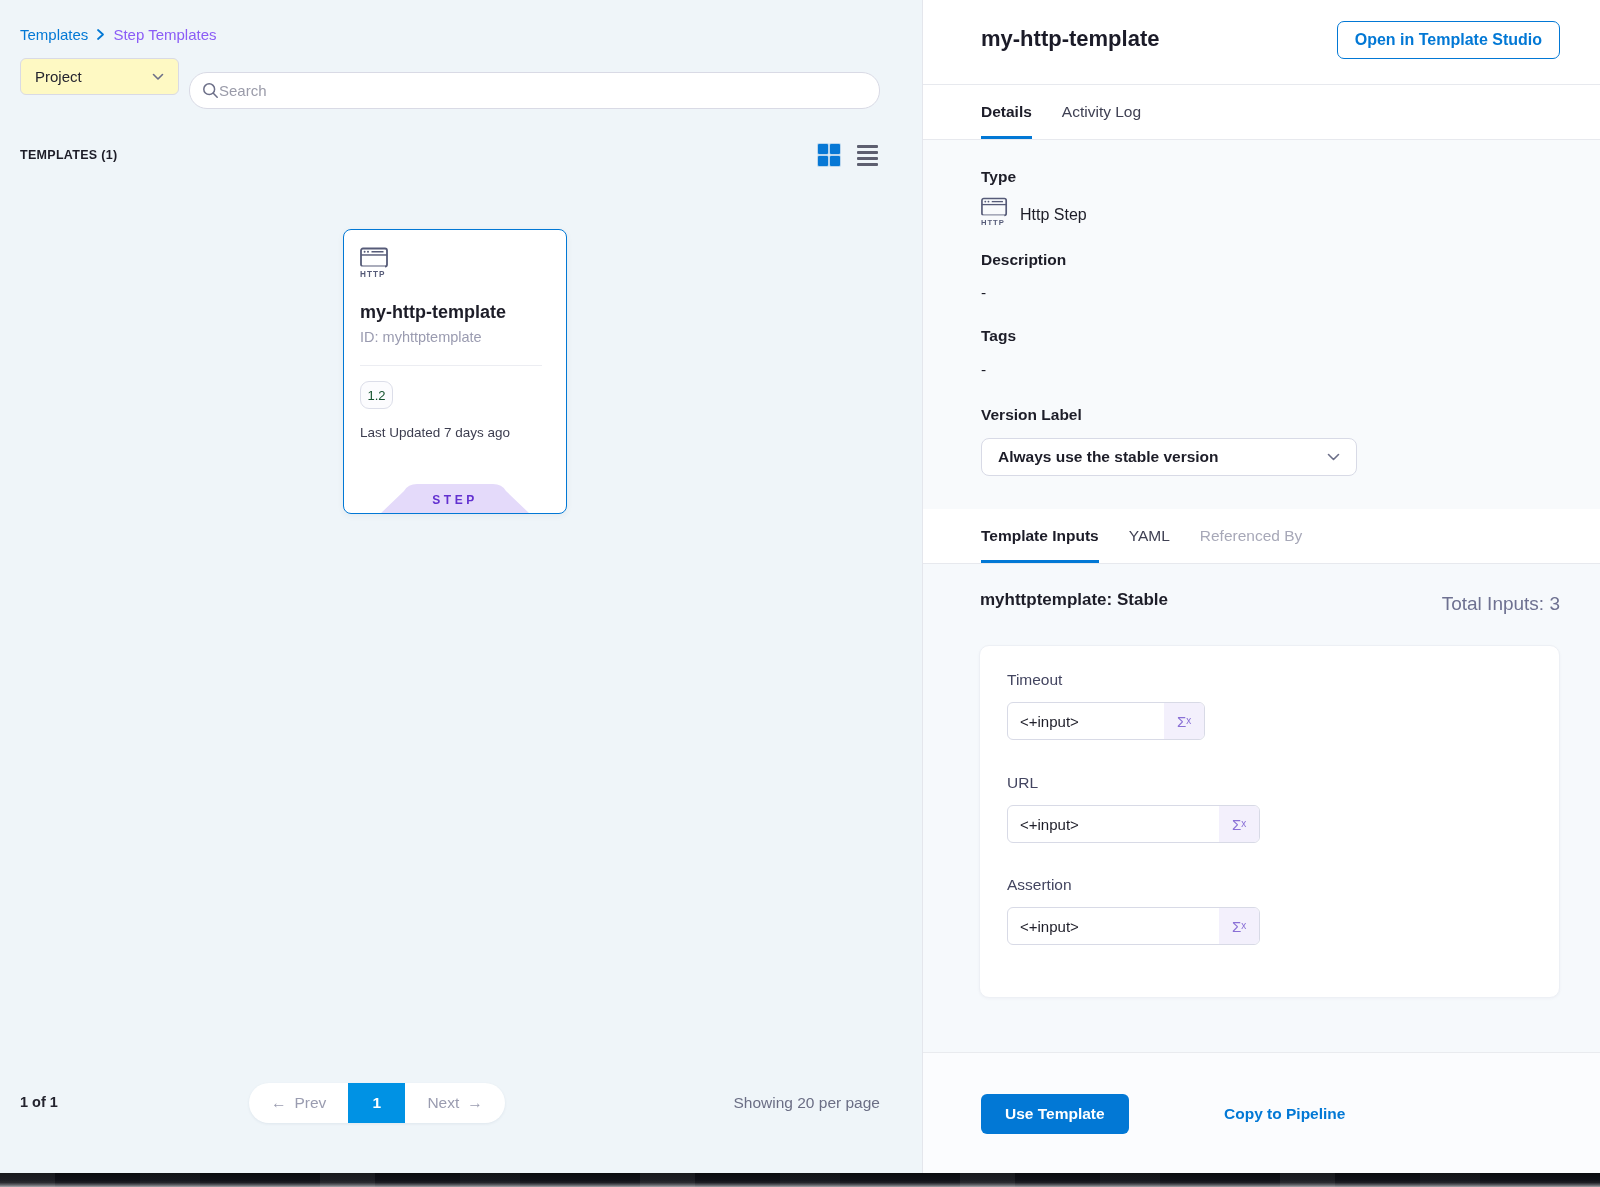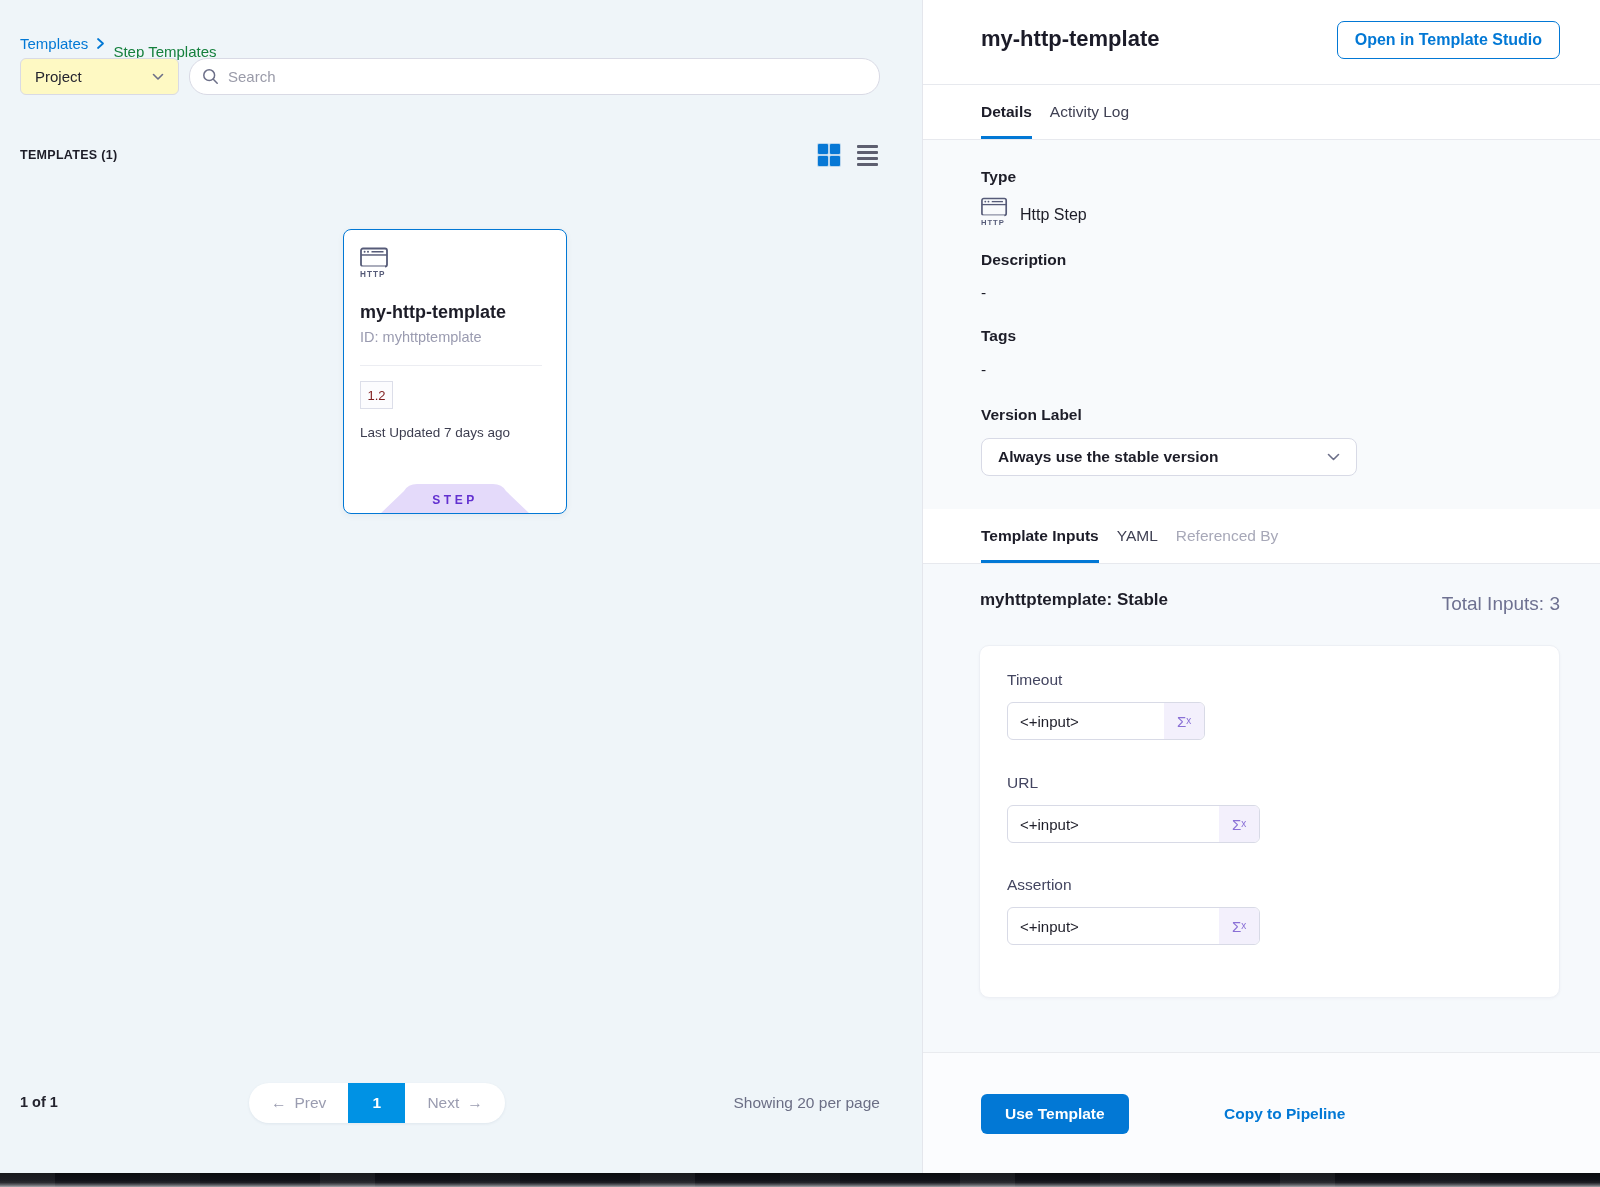--- a/index.html
+++ b/index.html
@@ -5,62 +5,62 @@
   * { margin:0; padding:0; box-sizing:border-box; }
   html,body { width:1600px; height:1187px; }
   body { font-family:"Liberation Sans","DejaVu Sans",sans-serif; color:#22222a; }
   .root { position:relative; width:1600px; height:1187px; overflow:hidden; background:#eef4f9; }
 
   
   .left-panel { position:absolute; left:0; top:0; width:922px; height:1173px; background:#eff5f9; }
 
   .breadcrumb { position:absolute; left:20px; top:26px; display:flex; align-items:center; gap:8px; font-size:15px; }
   .bc-link { color:#0278d5; cursor:pointer; }
-  .bc-current { color:#15803d;margin-top:17px; }
+  .bc-current { color:#8b5cf6; }
 
   .scope-select { position:absolute; left:20px; top:58px; width:159px; height:37px; background:#fef9c3; border:1px solid #d9dae5; border-radius:6px; display:flex; align-items:center; justify-content:space-between; padding:0 14px; font-size:15px; color:#24242e; font-weight:500; cursor:pointer; }
-  .search-box { position:absolute; left:189px; top:58px; width:691px; height:37px; background:#fff; border:1px solid #d9dae5; border-radius:18px; display:flex; align-items:center; padding:0 12px; gap:9px; }
+  .search-box { position:absolute; left:189px; top:72px; width:691px; height:37px; background:#fff; border:1px solid #d9dae5; border-radius:18px; display:flex; align-items:center; padding:0 12px; gap:0; }
   .search-box input { border:none; outline:none; flex:1; font-size:15px; color:#24242e; font-family:inherit; background:transparent; }
   .search-box input::placeholder { color:#9a9ba9; }
 
   .list-header { position:absolute; left:20px; top:148px; font-size:12.5px; font-weight:700; letter-spacing:.3px; color:#1d1d28; }
   .view-toggles { position:absolute; right:44px; top:144px; display:flex; gap:17px; align-items:center; }
   .grid-icon { display:grid; grid-template-columns:10px 10px; grid-template-rows:10px 10px; gap:2px; cursor:pointer; }
   .grid-icon span { background:#0778d5; border-radius:1px; box-shadow:0 0 0 1px #bcd7ee; }
   .list-icon { display:flex; flex-direction:column; gap:3px; cursor:pointer; }
   .list-icon span { width:21px; height:3px; background:#5d5f70; border-radius:1px; }
 
   
   .template-card { position:absolute; left:343px; top:229px; width:224px; height:285px; background:#fff; border:1.5px solid #0278d5; border-radius:8px; overflow:hidden; cursor:pointer; box-shadow:0 2px 6px rgba(40,60,100,.06); }
   .card-inner { position:relative; width:100%; height:100%; }
   .http-icon { display:inline-block; }
   .card-http-icon { position:absolute; left:16px; top:17px; }
   .card-title { position:absolute; left:16px; top:72px; font-size:18px; font-weight:700; color:#1d1d28; }
   .card-id { position:absolute; left:16px; top:99px; font-size:14.5px; color:#9a9bb0; }
   .card-divider { position:absolute; left:16px; right:24px; top:135px; height:1px; background:#ecedf2; }
-  .version-badge { position:absolute; left:16px; top:151px; min-width:33px; height:28px; background:#fcfcfe; border:1px solid #dcdee9; border-radius:0; display:flex; align-items:center; justify-content:center; font-size:13px; color:#7f1d1d; padding:0 6px; }
+  .version-badge { position:absolute; left:16px; top:151px; min-width:33px; height:28px; background:#fcfcfe; border:1px solid #dcdee9; border-radius:9px; display:flex; align-items:center; justify-content:center; font-size:13px; color:#14532d; padding:0 6px; }
   .last-updated { position:absolute; left:16px; top:195px; font-size:13.5px; color:#3c3d4f; }
   .step-ribbon { position:absolute; left:50%; bottom:-1px; transform:translateX(-50%); width:150px; height:30px; }
   .step-ribbon .ribbon-text { position:absolute; left:0; right:0; top:9px; text-align:center; font-size:12px; font-weight:700; letter-spacing:3.5px; color:#6231d0; }
 
   
   .page-info { position:absolute; left:20px; top:1094px; font-size:14.5px; font-weight:600; color:#23232e; }
   .pagination { position:absolute; left:249px; top:1083px; height:40px; background:#fff; border-radius:20px; display:flex; align-items:center; overflow:hidden; box-shadow:0 1px 3px rgba(40,60,100,.08); }
   .page-btn { display:flex; align-items:center; gap:8px; padding:0 22px; font-size:15.5px; color:#9a9cb0; height:100%; cursor:pointer; }
   .page-current { width:57px; height:100%; background:#0092e4; color:#fff; display:flex; align-items:center; justify-content:center; font-size:15.5px; font-weight:600; cursor:pointer; }
   .per-page { position:absolute; right:42px; top:1094px; font-size:15.5px; color:#6b6e85; }
 
   
   .right-panel { position:absolute; left:922px; top:0; width:678px; height:1173px; background:#fff; border-left:1px solid #e4e6ec; }
 
   .rp-header { position:relative; height:85px; border-bottom:1px solid #e7e9ee; background:#fff; }
   .rp-title { position:absolute; left:58px; top:26px; font-size:22px; font-weight:700; color:#1b1b28; }
   .studio-btn { position:absolute; right:40px; top:21px; height:38px; padding:0 17px; background:#fff; border:1.5px solid #0278d5; border-radius:7px; color:#0278d5; font-size:16px; font-weight:700; font-family:inherit; cursor:pointer; }
 
-  .rp-tabs { position:relative; height:55px; background:#fff; border-bottom:1px solid #e7e9ee; display:flex; align-items:stretch; padding-left:58px; gap:18px; }
+  .rp-tabs { position:relative; height:55px; background:#fff; border-bottom:1px solid #e7e9ee; display:flex; align-items:stretch; padding-left:58px; gap:30px; }
   .rp-tab { display:flex; align-items:center; font-size:15.5px; color:#3f4053; cursor:pointer; border-bottom:3px solid transparent; padding-top:3px; }
   .rp-tab.active { color:#1c1c28; font-weight:700; border-bottom-color:#0278d5; }
   .rp-tab.muted { color:#a7a8b8; }
 
   .details-content { position:relative; height:369px; background:#f8fafc; }
   .field-label { font-size:15.5px; font-weight:700; color:#1d1d28; position:absolute; left:58px; }
   .field-value { font-size:15.5px; color:#1d1d28; position:absolute; left:58px; }
   .type-row { position:absolute; left:58px; top:57px; display:flex; align-items:center; gap:11px; font-size:16px; color:#1d1d28; }
   .version-select { position:absolute; left:58px; top:298px; width:376px; height:38px; background:#fff; border:1px solid #d8dae6; border-radius:8px; display:flex; align-items:center; justify-content:space-between; padding:0 16px; font-size:15.5px; font-weight:600; color:#1d1d28; cursor:pointer; }
 

